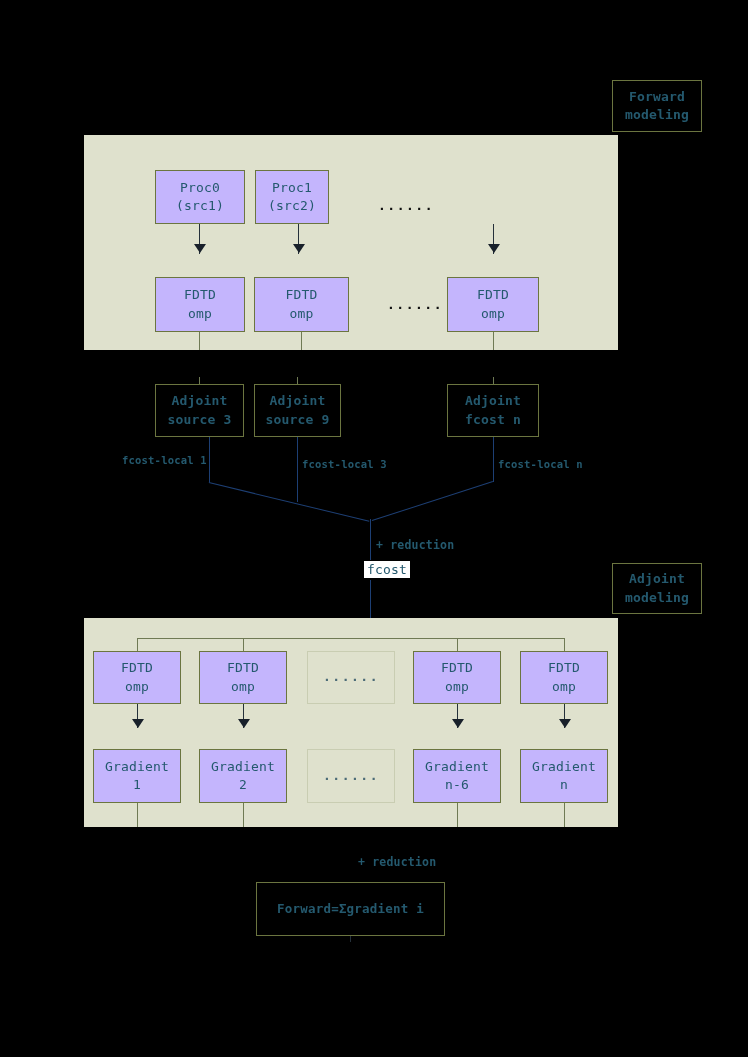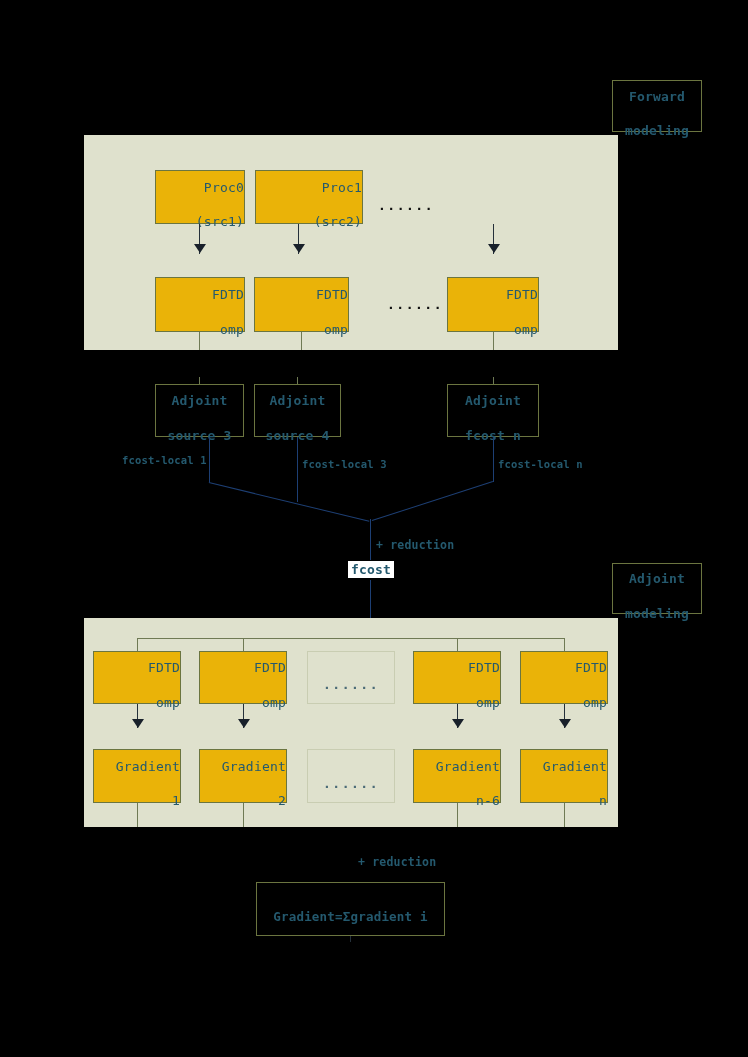--- a/index.html
+++ b/index.html
@@ -25,22 +25,22 @@
     display:flex;
     flex-direction:column;
     align-items:center;
     justify-content:center;
     color:#24596e;
     font-size:13px;
     line-height:1.42;
     text-align:center;
     letter-spacing:.2px;
   }
-  .box .ln{display:block;white-space:pre;margin-top:16px;}
-  .box.filled{background:#eab308;align-items:flex-end;}
+  .box .ln{display:block;white-space:pre;}
+  .box.filled{background:#c4b5fd;}
   .box.hollow{background:transparent;}
   .box.bold{font-weight:bold;}
   .box.ghost{border-color:#c9cdb2;background:transparent;}
 
   
   .vline{position:absolute;background:#6f7a54;width:1px;}
   .hline{position:absolute;background:#6f7a54;height:1px;}
   .vline.blue{background:#1d3f74;}
   .vline.dark{background:#25303a;}
 
@@ -71,42 +71,43 @@
     color:#24596e;
     font-size:10.5px;
     font-weight:bold;
     white-space:nowrap;
     letter-spacing:.2px;
   }
   .lbl.big{font-size:11.5px;}
   .lbl.chip{
     background:#ffffff;
     color:#24596e;
-    font-weight:bold;
+    font-weight:normal;
     font-size:13px;
     padding:1px 3px;
+    margin-left:16px;
   }
 </style>
 </head>
 <body>
 
 <div id="stage">
 
   <div class="box hollow bold" style="left:612px;top:80px;width:90px;height:52px;">
     <span class="ln">Forward</span>
     <span class="ln">modeling</span>
   </div>
 
   <div class="panel" style="left:84px;top:135px;width:534px;height:215px;"></div>
 
   <div class="box filled" style="left:155px;top:170px;width:90px;height:54px;">
     <span class="ln">Proc0</span>
     <span class="ln">(src1)</span>
   </div>
-  <div class="box filled" style="left:255px;top:170px;width:108px;height:54px;">
+  <div class="box filled" style="left:255px;top:170px;width:74px;height:54px;">
     <span class="ln">Proc1</span>
     <span class="ln">(src2)</span>
   </div>
   <div class="dots" style="left:378px;top:198px;">......</div>
 
   <div class="vline dark" style="left:199px;top:224px;height:30px;"></div>
   <div class="arrow" style="left:194px;top:244px;"></div>
   <div class="vline dark" style="left:298px;top:224px;height:30px;"></div>
   <div class="arrow" style="left:293px;top:244px;"></div>
   <div class="vline dark" style="left:493px;top:224px;height:30px;"></div>
@@ -133,21 +134,21 @@
   <div class="vline" style="left:199px;top:377px;height:7px;"></div>
   <div class="vline" style="left:297px;top:377px;height:7px;"></div>
   <div class="vline" style="left:493px;top:377px;height:7px;"></div>
 
   <div class="box hollow bold" style="left:155px;top:384px;width:89px;height:53px;">
     <span class="ln">Adjoint</span>
     <span class="ln">source 3</span>
   </div>
   <div class="box hollow bold" style="left:254px;top:384px;width:87px;height:53px;">
     <span class="ln">Adjoint</span>
-    <span class="ln">source 4</span>
+    <span class="ln">source 9</span>
   </div>
   <div class="box hollow bold" style="left:447px;top:384px;width:92px;height:53px;">
     <span class="ln">Adjoint</span>
     <span class="ln">fcost n</span>
   </div>
 
   <div class="vline blue" style="left:209px;top:437px;height:45px;"></div>
   <div class="vline blue" style="left:297px;top:437px;height:65px;"></div>
   <div class="vline blue" style="left:493px;top:437px;height:45px;"></div>
 
@@ -226,17 +227,17 @@
   </div>
 
   <div class="vline" style="left:137px;top:803px;height:24px;"></div>
   <div class="vline" style="left:243px;top:803px;height:24px;"></div>
   <div class="vline" style="left:457px;top:803px;height:24px;"></div>
   <div class="vline" style="left:564px;top:803px;height:24px;"></div>
 
   <div class="lbl big" style="left:358px;top:855px;">+ reduction</div>
 
   <div class="box hollow bold" style="left:256px;top:882px;width:189px;height:54px;font-size:12.5px;">
-    <span class="ln">Gradient=Σgradient i</span>
+    <span class="ln">Forward=Σgradient i</span>
   </div>
   <div class="vline dark" style="left:350px;top:936px;height:6px;"></div>
 
 </div>
 
 </body></html>

